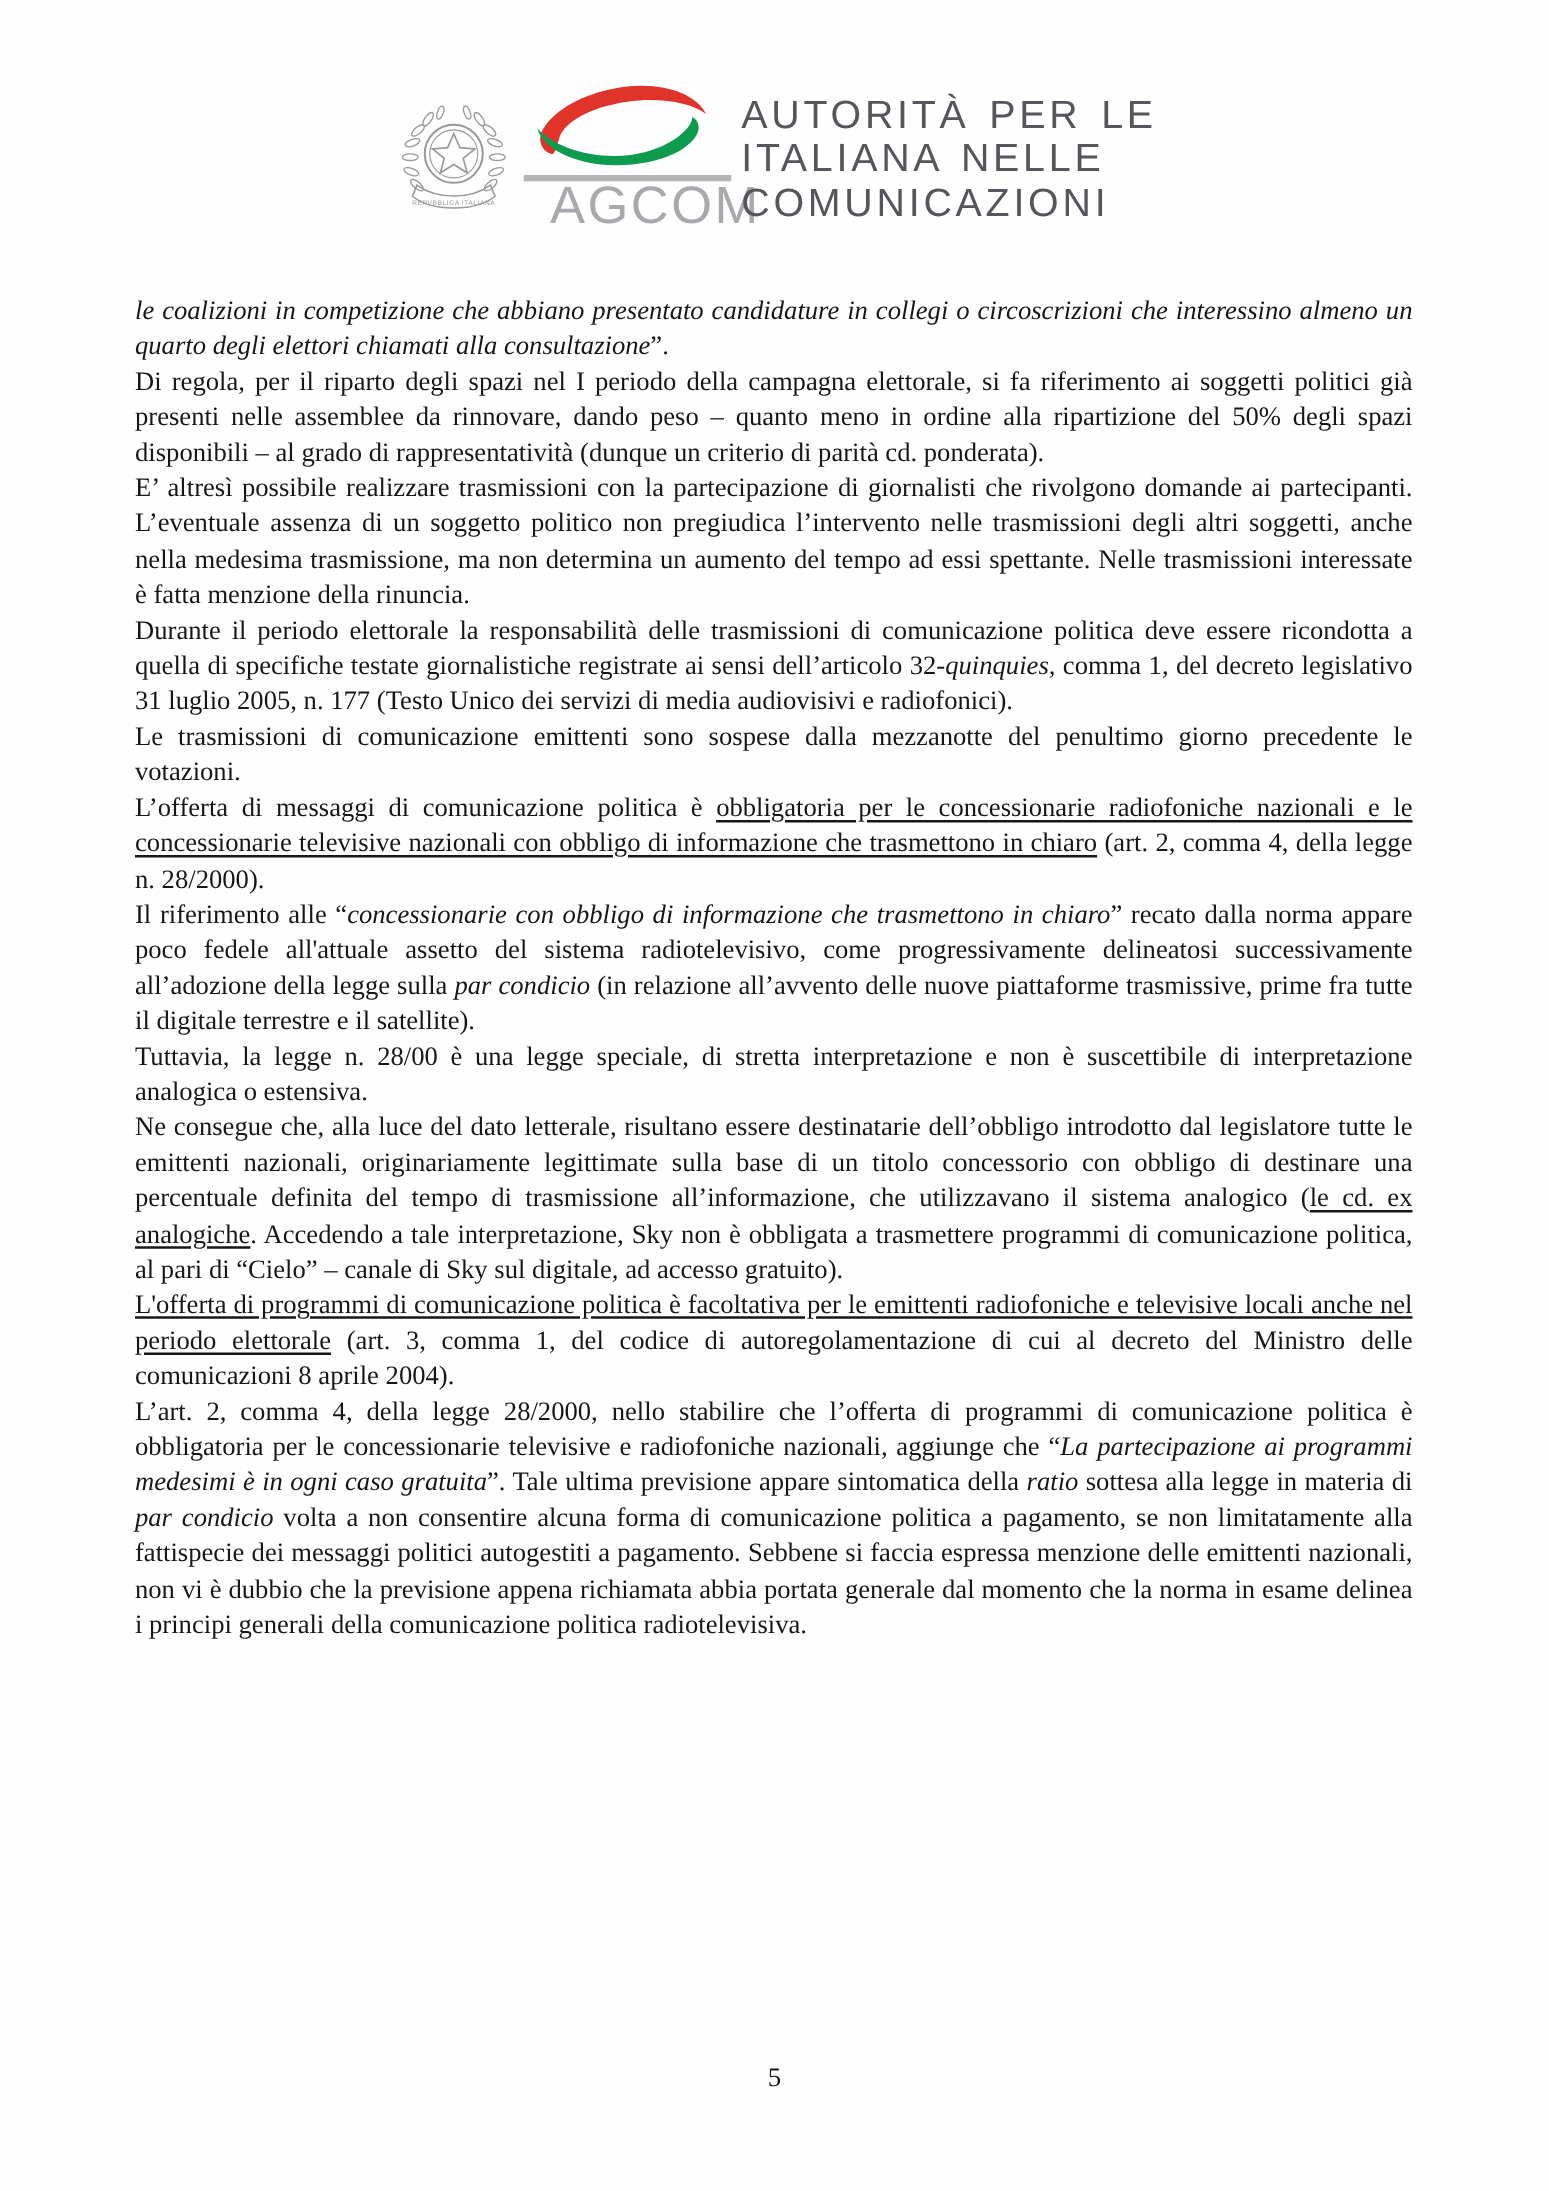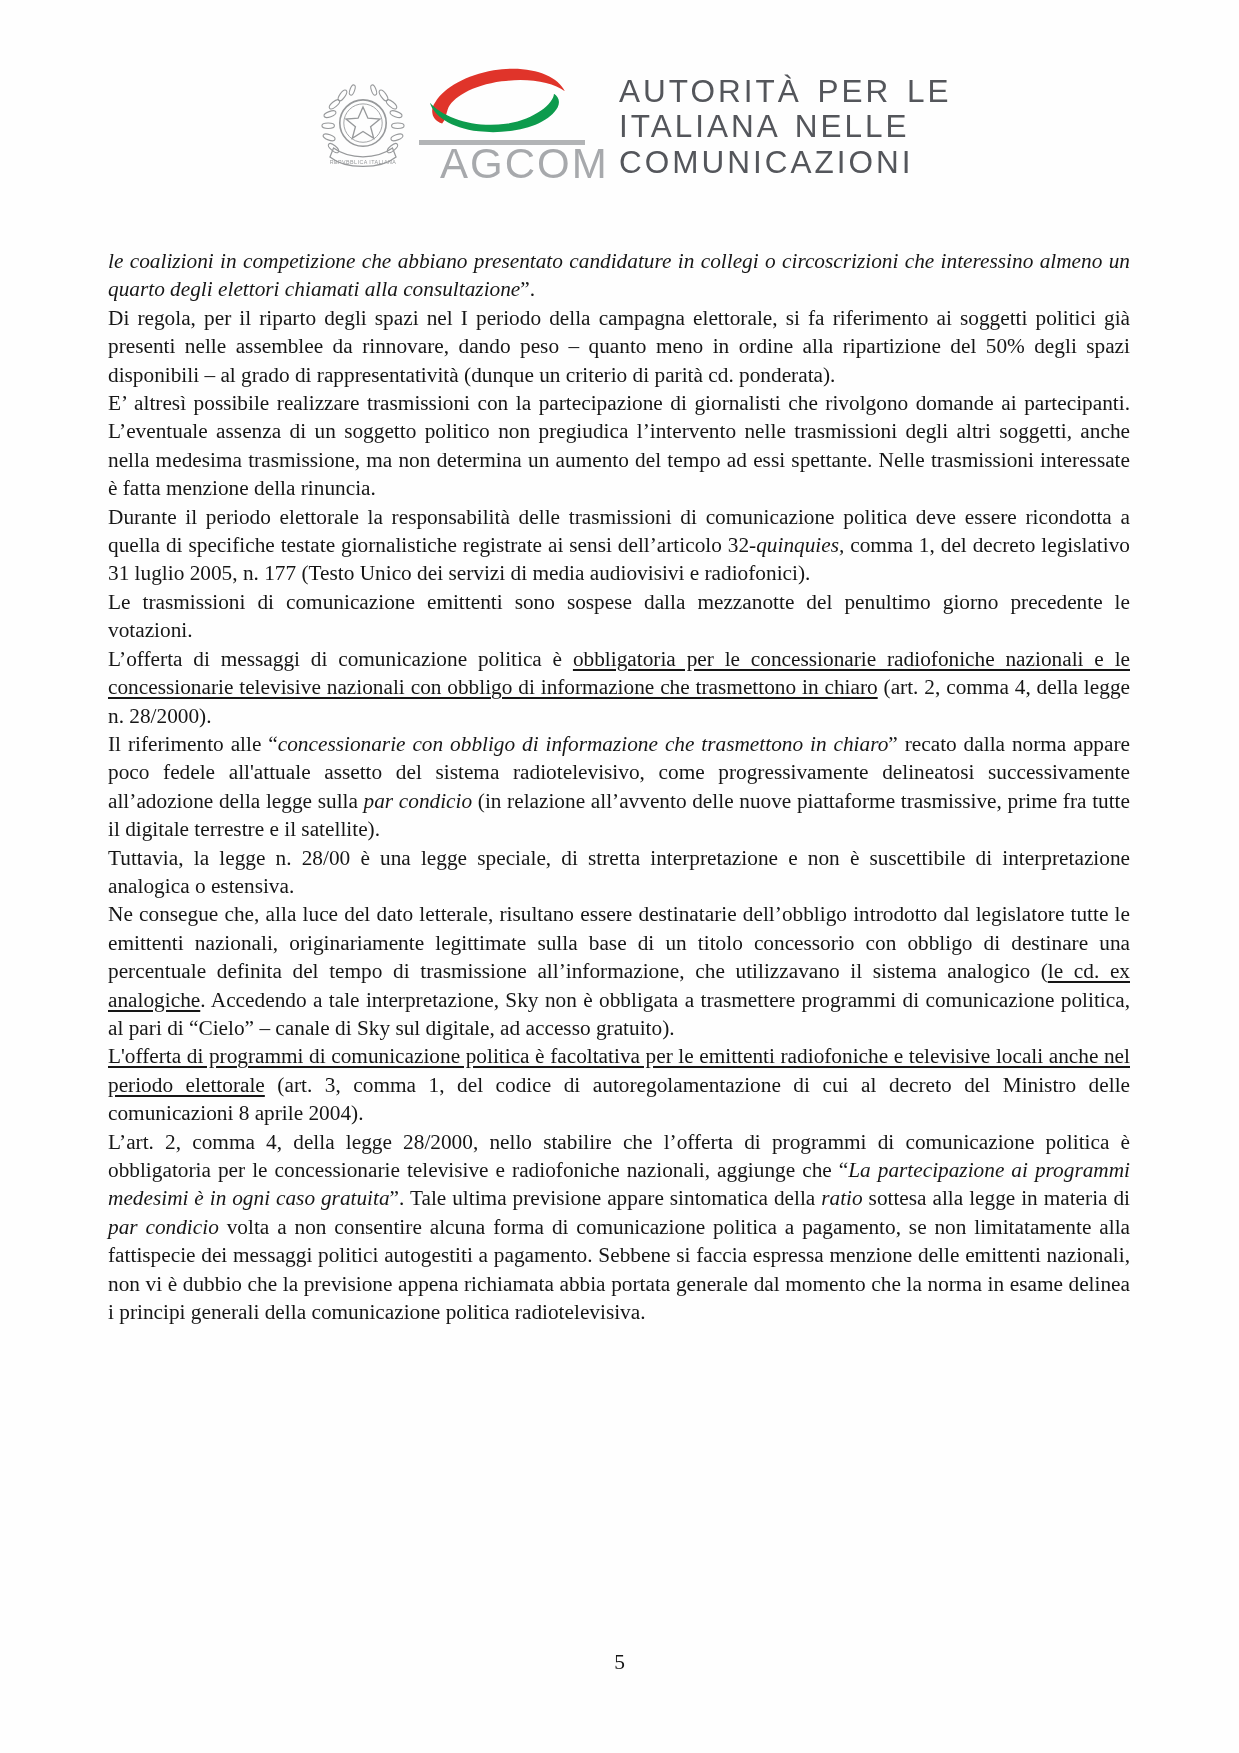--- a/index.html
+++ b/index.html
@@ -23,30 +23,30 @@
     position: absolute; left: 419px; top: 140px;
     width: 166px; height: 5px; background: #b2b4b6;
   }
   .wordmark {
     position: absolute; left: 440px; top: 143px;
     font-family: "Liberation Sans", sans-serif;
     font-size: 42px; line-height: 42px;
     letter-spacing: 2px; color: #a7a9ac;
   }
   .org-name {
-    position: absolute; left: 619px; top: 74px;
+    position: absolute; left: 593px; top: 74px;
     font-family: "Liberation Sans", sans-serif;
     font-size: 31.5px; line-height: 35.4px;
     letter-spacing: 3px; word-spacing: 4px;
     color: #54565b; white-space: nowrap;
   }
 
   
   .doc-body {
-    position: absolute; left: 108px; top: 247px;
+    position: absolute; left: 108px; top: 234px;
     width: 1022px;
     color: #161616;
     font-size: 21.3px; line-height: 28.4px;
   }
   .para { margin: 0; text-align: justify; }
   .seg-normal { }
   .seg-italic { font-style: italic; }
   .seg-underline {
     text-decoration: underline;
     text-underline-offset: 3px;

